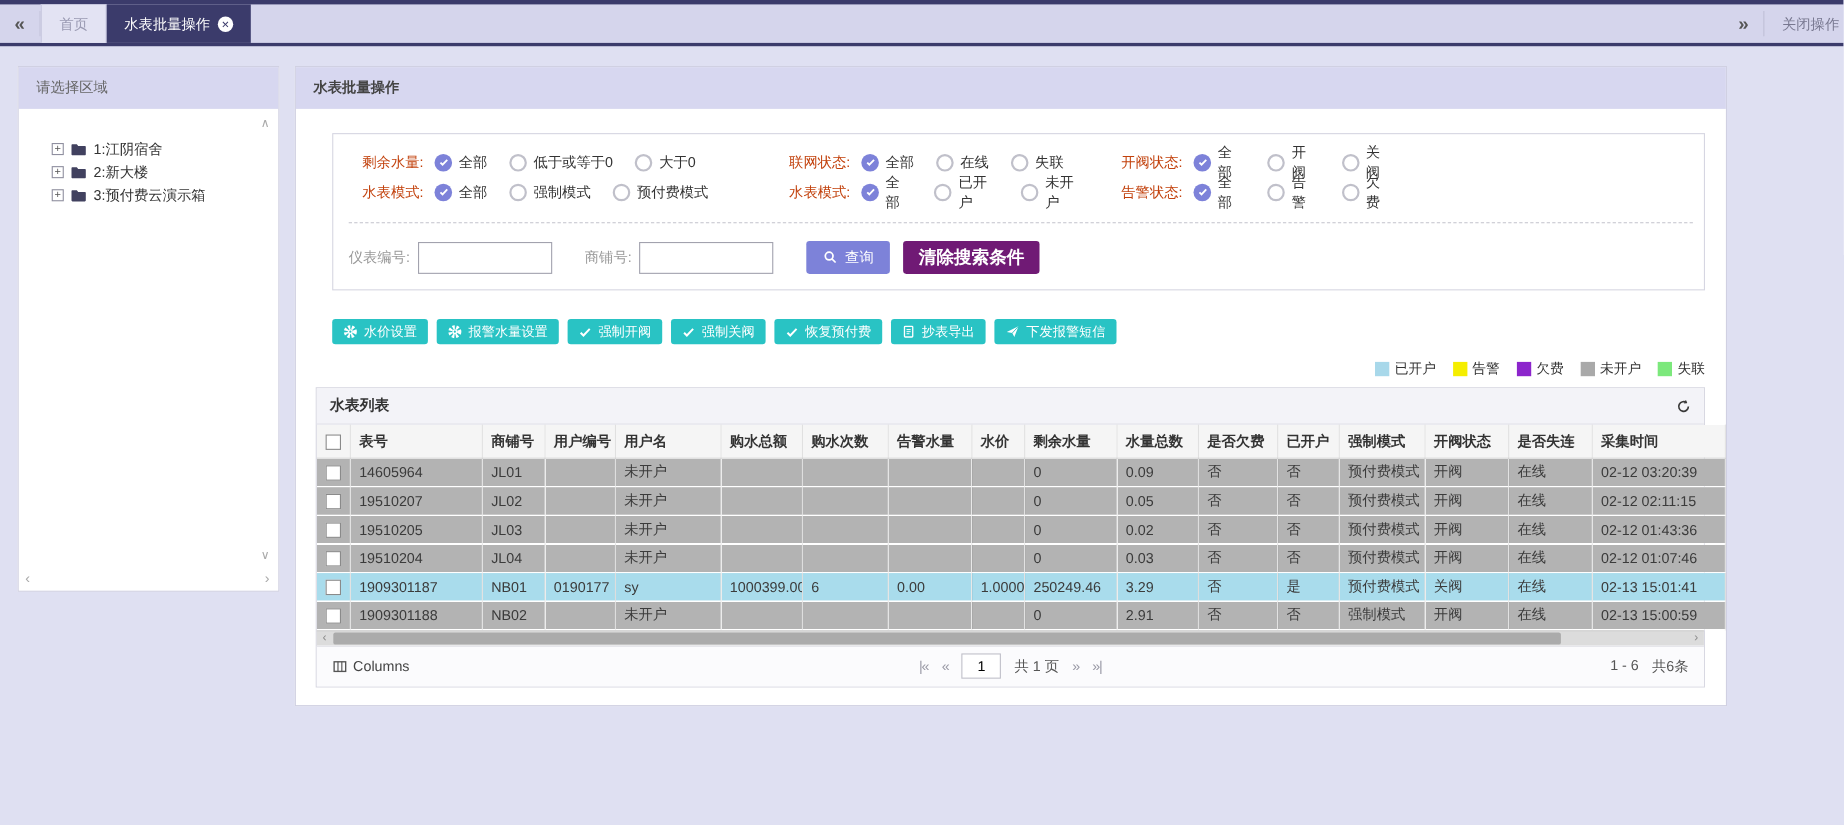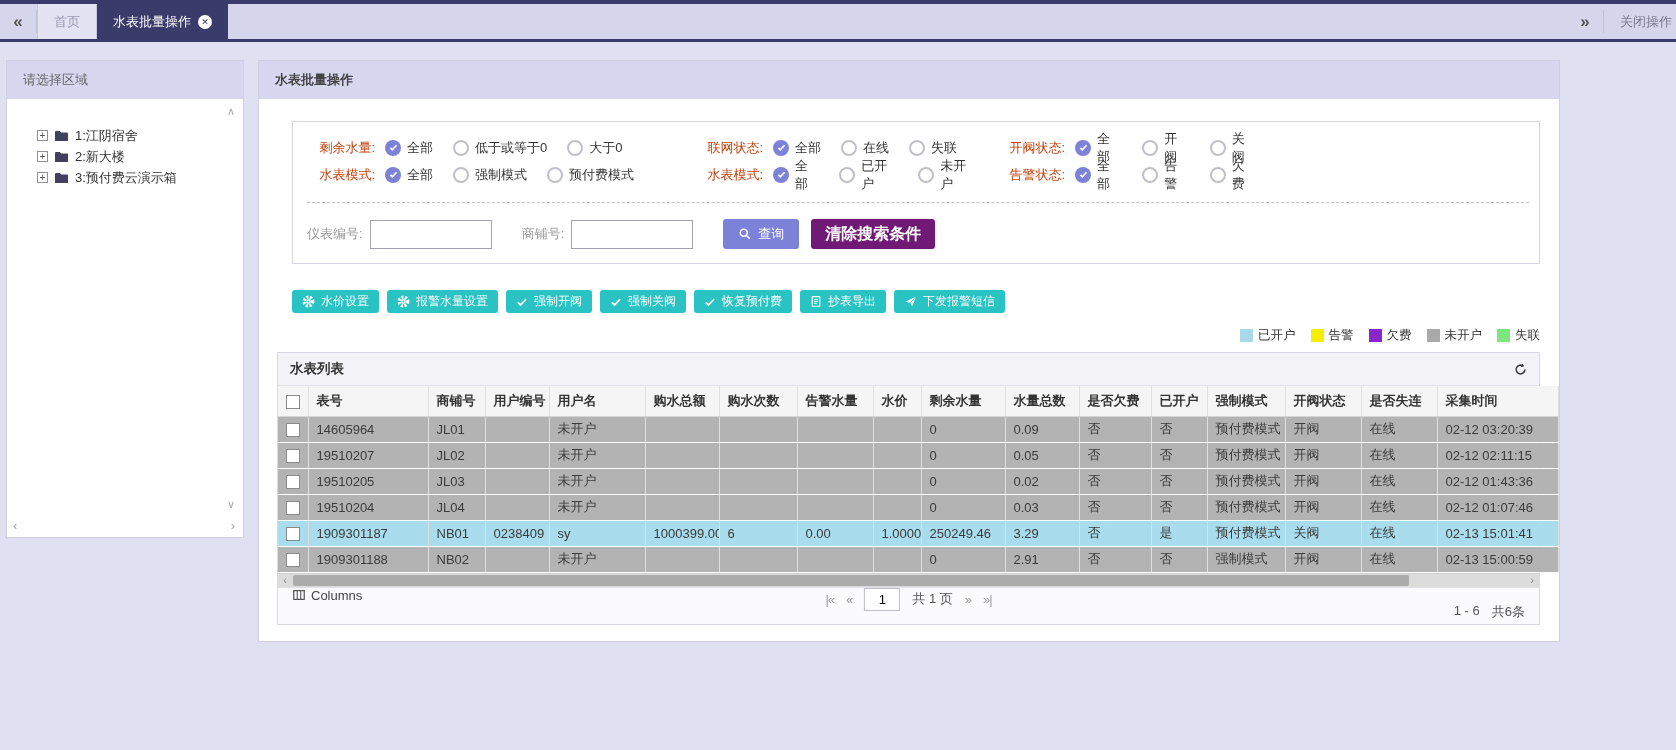--- a/index.html
+++ b/index.html
@@ -16,21 +16,21 @@
   .tab { display:flex; align-items:center; gap:7px; padding:0 16px; font-size:13px; cursor:pointer; }
   .tab.inactive { background:#e3e3f3; color:#9a9ab2; border-left:1px solid #c6c6de; border-right:1px solid #c6c6de; }
   .tab.active { background:#3b3b6b; color:#fff; }
   .tab-close { width:14px; height:14px; border-radius:50%; background:#fff; color:#3b3b6b;
     font-size:9px; line-height:14px; text-align:center; font-weight:bold; }
   .spacer { flex:1; }
   .close-op { display:flex; align-items:center; color:#77778f; padding:0 4px 0 16px;
     white-space:nowrap; cursor:pointer; }
 
   
-  .content { display:flex; padding:18px 0 0 6px; gap:14px; }
+  .content { display:flex; padding:18px 0 0 16px; gap:14px; }
   .panel { background:#fff; border:1px solid #d0d0e2; }
   .panel-hd { height:38px; line-height:38px; background:#d7d7f0; padding-left:16px; color:#666; }
   .panel-hd.bold { font-weight:bold; color:#444; }
 
   
   .sidebar { width:238px; height:478px; position:relative; }
   .tree { list-style:none; padding:26px 0 0 30px; position:relative; }
   .tree li { display:flex; align-items:center; gap:6px; height:21px; cursor:pointer; }
   .expander { width:11px; height:11px; border:1px solid #8f8f9f; background:#fff; color:#555;
     font-size:10px; line-height:9px; text-align:center; flex:none; cursor:pointer; }
@@ -86,21 +86,21 @@
     vertical-align:middle; cursor:pointer; }
   .cb-cell { text-align:center !important; padding-left:0 !important; }
 
   .hscroll { height:14px; background:#dcdcdc; border-top:1px solid #cfcfcf; position:relative; }
   .hs-arrow { position:absolute; top:0; width:14px; height:13px; color:#8a8a8a; font-size:11px;
     line-height:13px; text-align:center; cursor:pointer; }
   .hs-thumb { position:absolute; top:1px; left:15px; right:130px; height:11px; background:#ababab;
     border-radius:2px; cursor:pointer; }
 
   .grid-ft { height:37px; background:#fbfbfd; border-top:1px solid #e0e0e6; position:relative;
-    display:flex; padding:0 14px; color:#666;flex-direction:column; }
+    display:flex; align-items:center; padding:0 14px; color:#666; }
   .cols-btn { display:flex; align-items:center; gap:5px; color:#444; cursor:pointer; }
   .pager { position:absolute; left:50%; transform:translateX(-50%); display:flex;
     align-items:center; gap:12px; color:#9a9aa6; }
   .pg-ic { cursor:pointer; font-size:13px; letter-spacing:-1px; }
   .pg-input { width:36px; height:23px; border:1px solid #bfbfc9; text-align:center; font-size:13px; outline:none; }
   .pg-total { color:#555; }
   .count { margin-left:auto; color:#555; display:flex; gap:12px; }
 </style>
 </head>
 <body>
@@ -514,21 +514,21 @@
               <td>否</td>
               <td>预付费模式</td>
               <td>开阀</td>
               <td>在线</td>
               <td>02-12 01:07:46</td>
             </tr>
             <tr style="background: rgb(169, 220, 236);">
               <td class="cb-cell"><span class="cb"></span></td>
               <td>1909301187</td>
               <td>NB01</td>
-              <td>0238409</td>
+              <td>0190177</td>
               <td>sy</td>
               <td>1000399.00</td>
               <td>6</td>
               <td>0.00</td>
               <td>1.0000</td>
               <td>250249.46</td>
               <td>3.29</td>
               <td>否</td>
               <td>是</td>
               <td>预付费模式</td>

